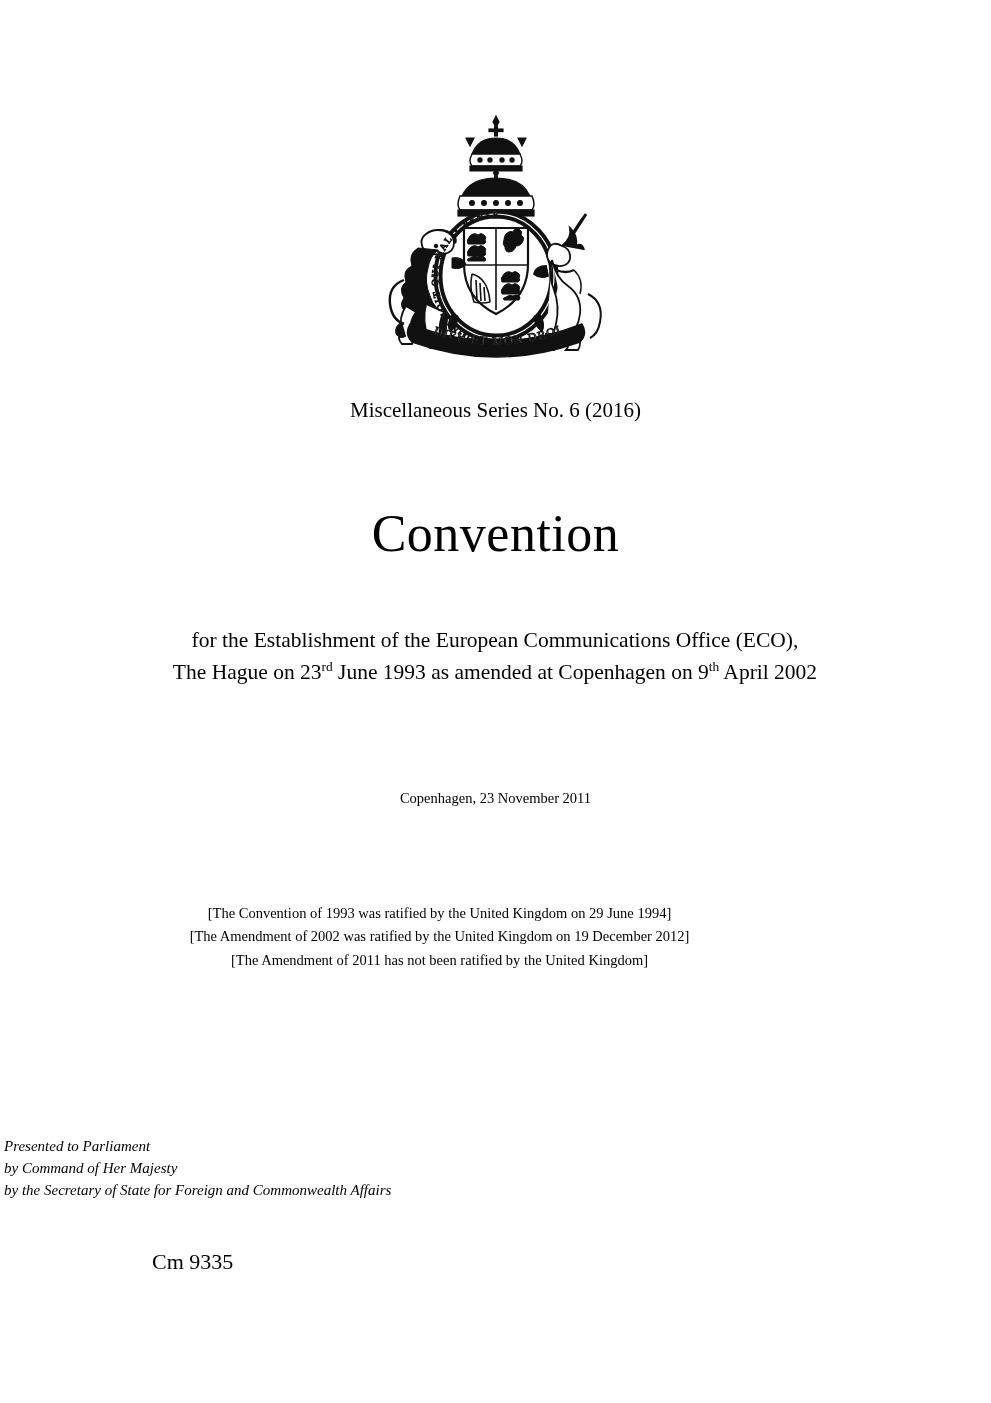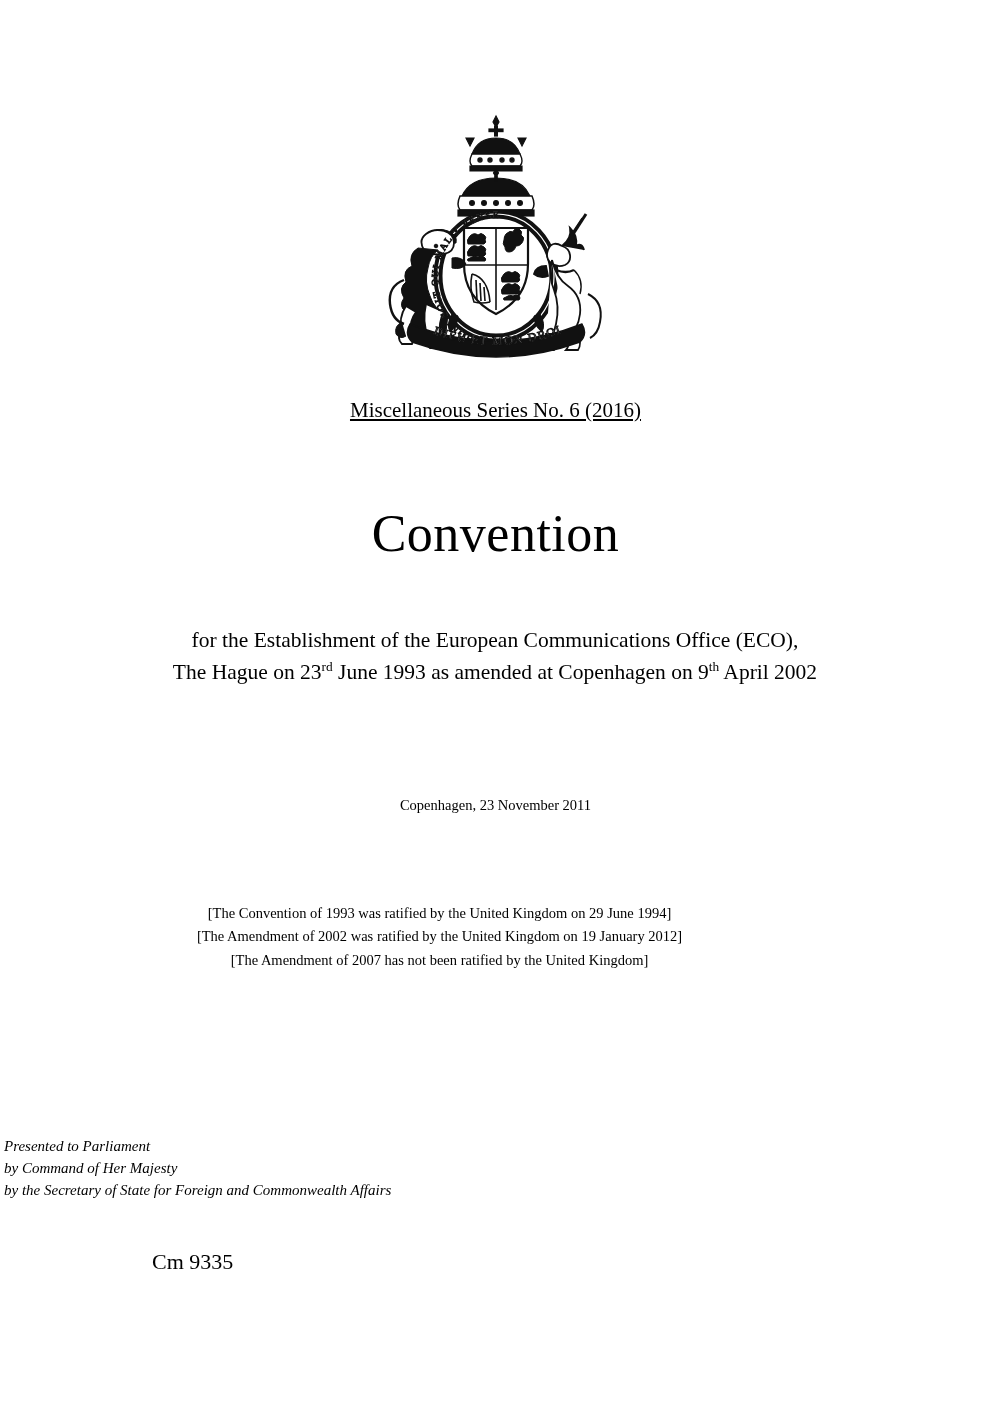--- a/index.html
+++ b/index.html
@@ -38,21 +38,20 @@
 
   
   .series {
     position: absolute;
     top: 398px;
     left: 0;
     width: 991px;
     text-align: center;
     font-size: 21px;
     line-height: 1.2;
-    text-decoration: underline;
   }
   .doc-title {
     position: absolute;
     top: 505px;
     left: 0;
     width: 991px;
     text-align: center;
     font-size: 52px;
     line-height: 1.1;
     letter-spacing: 0.5px;
@@ -72,21 +71,20 @@
     line-height: 0;
   }
   .place-date {
     position: absolute;
     top: 789px;
     left: 0;
     width: 991px;
     text-align: center;
     font-size: 14.5px;
     line-height: 1.3;
-    margin-top: 7px;
   }
   .ratification {
     position: absolute;
     top: 902px;
     left: 0;
     width: 879px;
     text-align: center;
     font-size: 14.5px;
     line-height: 1.62;
   }
@@ -237,22 +235,22 @@
 
   <div class="subtitle">
     <div>for the Establishment of the European Communications Office (ECO),</div>
     <div><span>The Hague on 23</span><sup>rd</sup><span> June 1993 as amended at Copenhagen on 9</span><sup>th</sup><span> April 2002</span></div>
   </div>
 
   <div class="place-date">Copenhagen, 23 November 2011</div>
 
   <div class="ratification">
     <div>[The Convention of 1993 was ratified by the United Kingdom on 29 June 1994]</div>
-    <div>[The Amendment of 2002 was ratified by the United Kingdom on 19 January 2012]</div>
-    <div>[The Amendment of 2007 has not been ratified by the United Kingdom]</div>
+    <div>[The Amendment of 2002 was ratified by the United Kingdom on 19 December 2012]</div>
+    <div>[The Amendment of 2011 has not been ratified by the United Kingdom]</div>
   </div>
 
   <div class="presented">
     <div>Presented to Parliament</div>
     <div>by Command of Her Majesty</div>
     <div>by the Secretary of State for Foreign and Commonwealth Affairs</div>
   </div>
 
   <div class="cm-number">Cm 9335</div>
 

